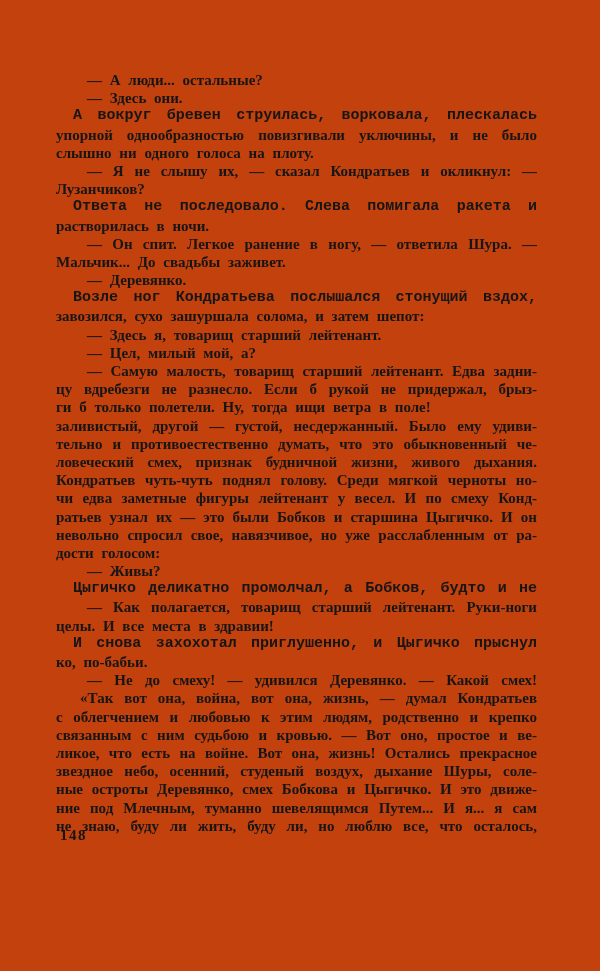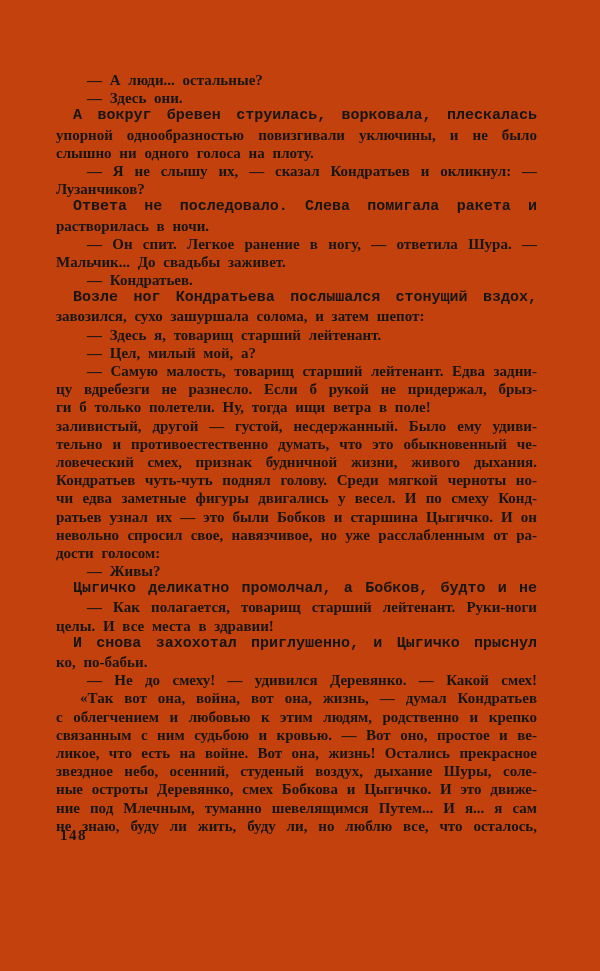--- a/index.html
+++ b/index.html
@@ -67,33 +67,33 @@
       <div class="line ind-dialog">— Здесь они.</div>
       <div class="line ind-plain fill">А вокруг бревен струилась, ворковала, плескалась вода, с</div>
       <div class="line fill">упорной однообразностью повизгивали уключины, и не было</div>
       <div class="line">слышно ни одного голоса на плоту.</div>
       <div class="line ind-dialog fill">— Я не слышу их, — сказал Кондратьев и окликнул: —</div>
       <div class="line">Лузанчиков?</div>
       <div class="line ind-plain fill">Ответа не последовало. Слева помигала ракета и сникла,</div>
       <div class="line">растворилась в ночи.</div>
       <div class="line ind-dialog fill">— Он спит. Легкое ранение в ногу, — ответила Шура. —</div>
       <div class="line">Мальчик... До свадьбы заживет.</div>
-      <div class="line ind-dialog">— Кондратьев.</div>
+      <div class="line ind-dialog">— Деревянко.</div>
       <div class="line ind-plain fill">Возле ног Кондратьева послышался стонущий вздох, кто-то</div>
       <div class="line">завозился, сухо зашуршала солома, и затем шепот:</div>
       <div class="line ind-dialog">— Здесь я, товарищ старший лейтенант.</div>
       <div class="line ind-dialog">— Цел, милый мой, а?</div>
       <div class="line ind-dialog fill">— Самую малость, товарищ старший лейтенант. Едва задни-</div>
       <div class="line fill">цу вдребезги не разнесло. Если б рукой не придержал, брыз-</div>
       <div class="line">ги б только полетели. Ну, тогда ищи ветра в поле!</div>
       <div class="line fill">заливистый, другой — густой, несдержанный. Было ему удиви-</div>
       <div class="line fill">тельно и противоестественно думать, что это обыкновенный че-</div>
       <div class="line fill">ловеческий смех, признак будничной жизни, живого дыхания.</div>
       <div class="line fill">Кондратьев чуть-чуть поднял голову. Среди мягкой черноты но-</div>
-      <div class="line fill">чи едва заметные фигуры двигались у весел. И по смеху Конд-</div>
+      <div class="line fill">чи едва заметные фигуры лейтенант у весел. И по смеху Конд-</div>
       <div class="line fill">ратьев узнал их — это были Бобков и старшина Цыгичко. И он</div>
       <div class="line fill">невольно спросил свое, навязчивое, но уже расслабленным от ра-</div>
       <div class="line">дости голосом:</div>
       <div class="line ind-dialog">— Живы?</div>
       <div class="line ind-plain fill">Цыгичко деликатно промолчал, а Бобков, будто и не слу-</div>
       <div class="line ind-dialog fill">— Как полагается, товарищ старший лейтенант. Руки-ноги</div>
       <div class="line">целы. И все места в здравии!</div>
       <div class="line ind-plain fill">И снова захохотал приглушенно, и Цыгичко прыснул тонень-</div>
       <div class="line">ко, по-бабьи.</div>
       <div class="line ind-dialog fill">— Не до смеху! — удивился Деревянко. — Какой смех!</div>

